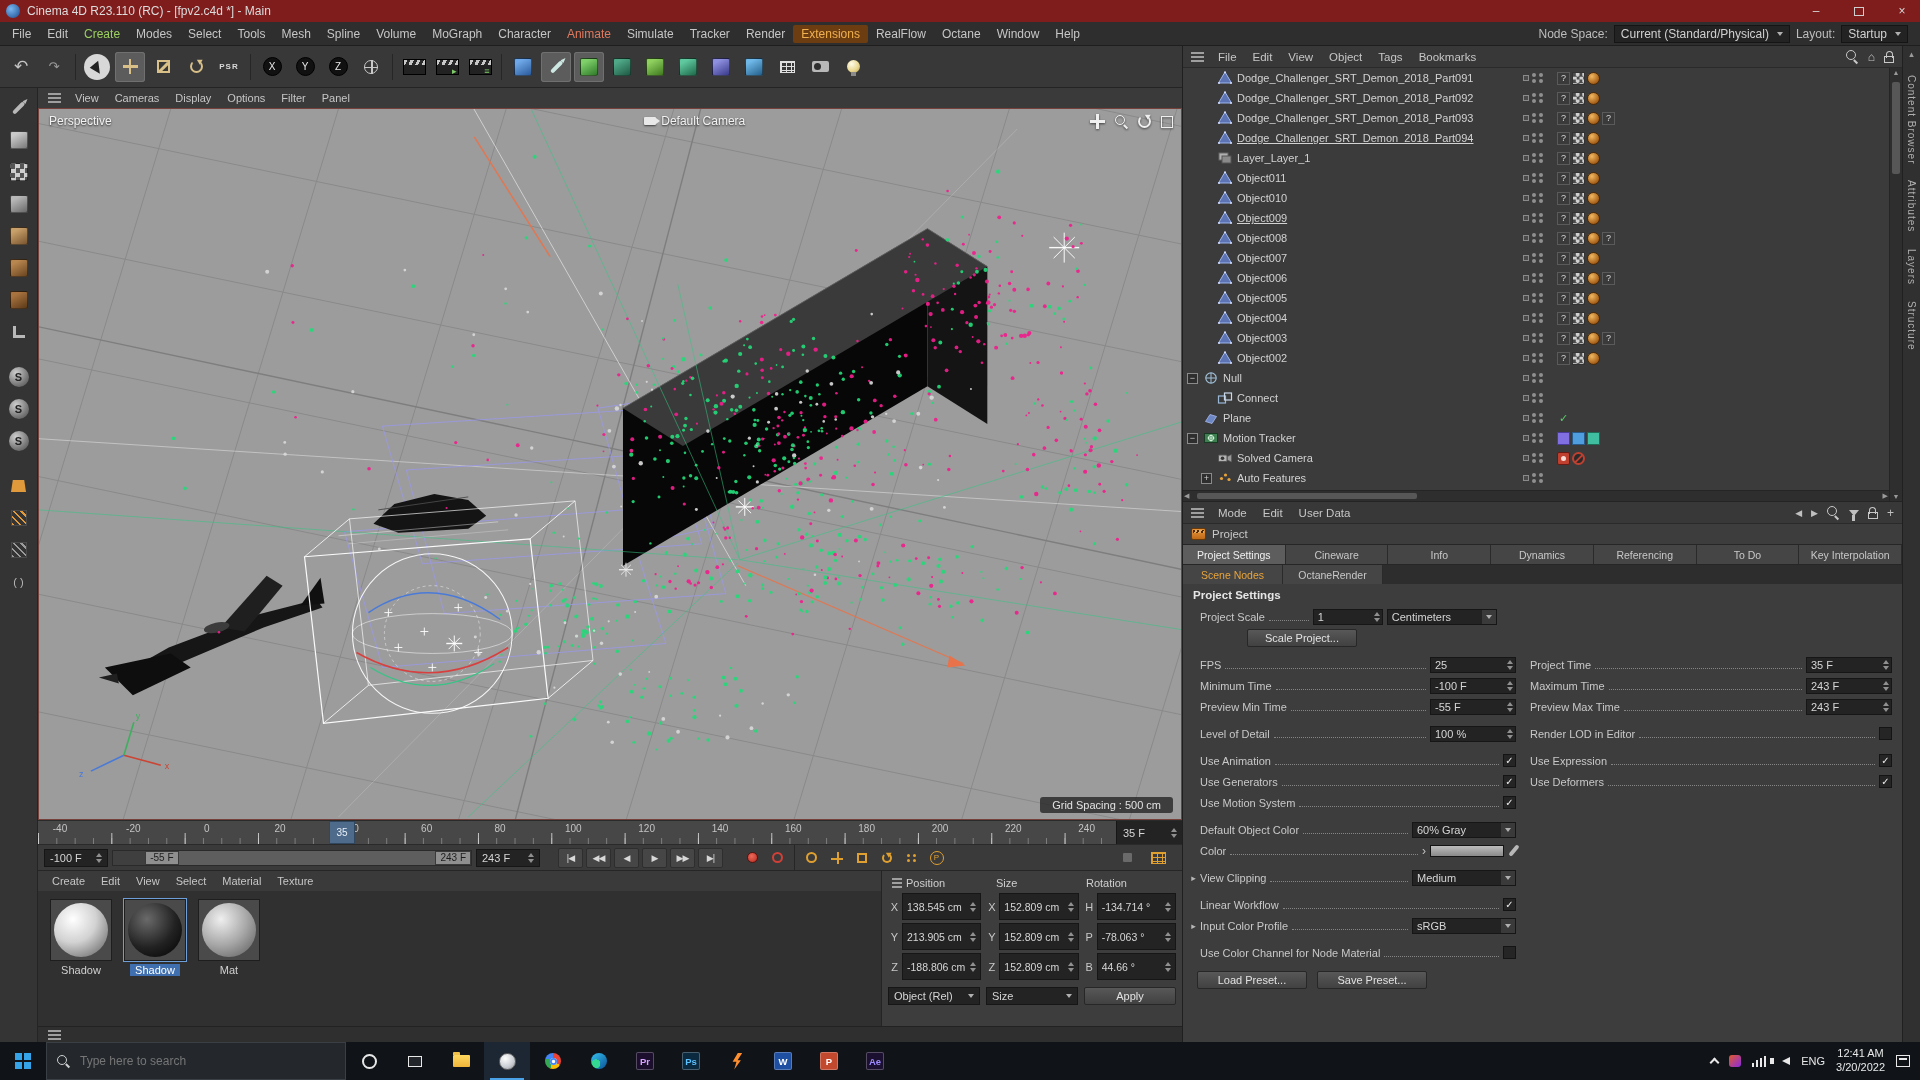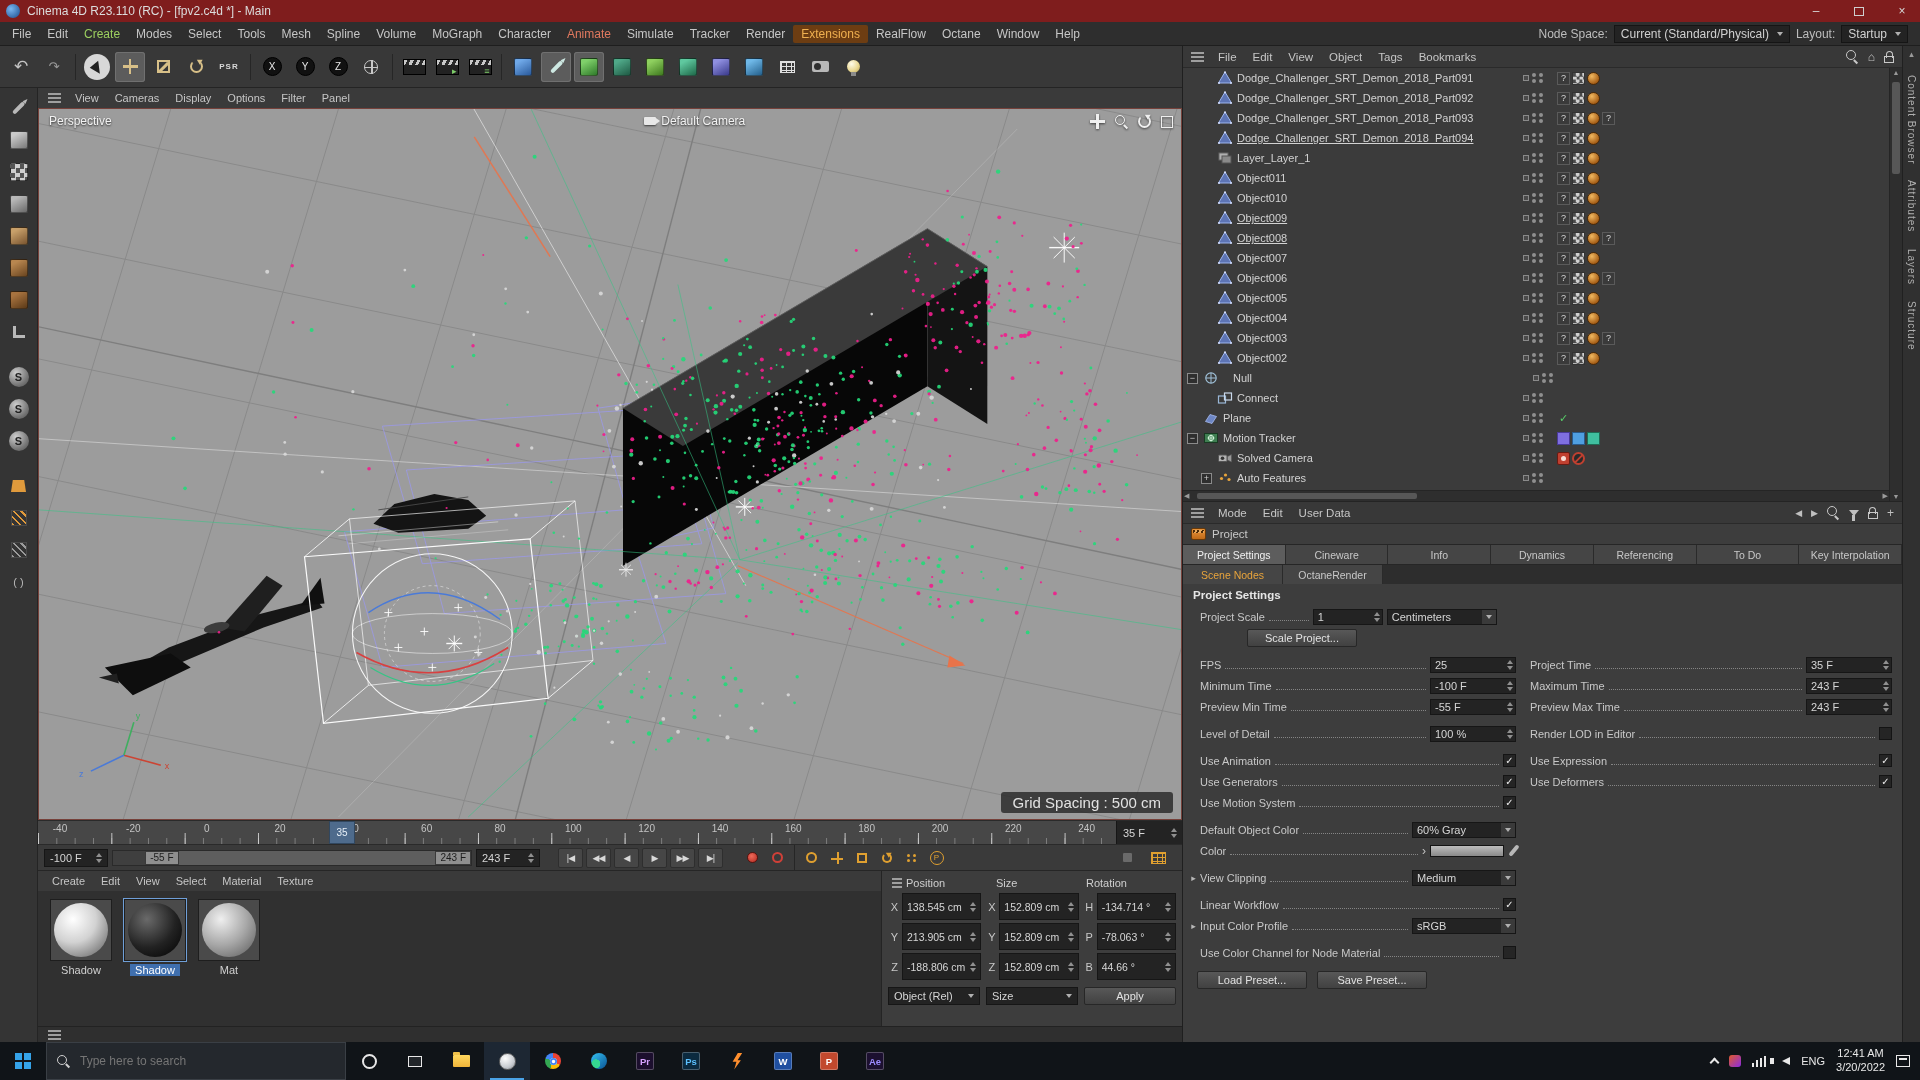--- a/index.html
+++ b/index.html
@@ -45,21 +45,21 @@
   .vp-menu-item{padding:1px 8px;color:#c6c6c6;white-space:nowrap;}
   .hambw{display:flex;align-items:center;height:100%;padding:0 4px;}
   .hamb{width:13px;height:2px;background:#9f9f9f;box-shadow:0 4px 0 #9f9f9f,0 -4px 0 #9f9f9f;}
   .viewport{flex:1;position:relative;background:#9c9c9c;border:1px solid #76413a;min-height:0;overflow:hidden;}
   .viewport svg{display:block;width:100%;height:100%;}
   .vp-label{position:absolute;color:#f2f2f2;text-shadow:0 1px 2px rgba(0,0,0,.75);font-size:12px;}
   .vp-persp{left:10px;top:5px;}
   .vp-cam{left:53%;top:5px;display:flex;align-items:center;gap:5px;}
   .cam-mini{width:12px;height:8px;background:#e8e8e8;border-radius:1px;position:relative;box-shadow:0 1px 2px rgba(0,0,0,.6);}
   .cam-mini::after{content:"";position:absolute;right:-4px;top:1px;border-left:4px solid #e8e8e8;border-top:3px solid transparent;border-bottom:3px solid transparent;}
-  .vp-grid-label{position:absolute;right:8px;bottom:6px;background:rgba(35,35,35,.78);color:#e2e2e2;padding:2px 12px;border-radius:3px;font-size:15px;}
+  .vp-grid-label{position:absolute;right:8px;bottom:6px;background:rgba(35,35,35,.78);color:#e2e2e2;padding:2px 12px;border-radius:3px;font-size:11px;}
   .vp-viewicons{position:absolute;top:5px;right:8px;display:flex;gap:10px;align-items:center;color:#efefef;filter:drop-shadow(0 1px 1px rgba(0,0,0,.6));}
 
   
   .ruler{height:24px;background:#474747;border-top:1px solid #2a2a2a;display:flex;flex:0 0 24px;}
   .ruler-track{flex:1;position:relative;overflow:hidden;}
   .rlabel{position:absolute;top:2px;transform:translateX(-50%);font-size:10px;color:#c4c4c4;}
   .rmarker{position:absolute;top:0;bottom:0;width:26px;background:#4e6b8c;border:1px solid #31475f;color:#e8f0f8;font-size:10px;display:flex;align-items:center;justify-content:center;}
   .frame-field{width:66px;background:#232323;border-left:1px solid #161616;display:flex;align-items:center;padding:0 3px 0 6px;font-size:11px;color:#d6d6d6;}
   .frame-field .v{flex:1;}
   .spinner{display:flex;flex-direction:column;justify-content:center;gap:2px;width:10px;align-items:center;}
@@ -1883,21 +1883,21 @@
               <div class="om-row" style="padding-left: 18px;">
                 <span class="om-expsp"></span>
                 <span class="om-icon">
                   <svg viewBox="0 0 16 16" width="16" height="16">
                     <path d="M8 2 L14.5 13 L1.5 13 Z" fill="#5d74b4" stroke="#9db4ee" stroke-width="1"></path>
                     <circle cx="8" cy="2.4" r="1.1" fill="#cdd8f8"></circle>
                     <circle cx="14" cy="13" r="1.1" fill="#cdd8f8"></circle>
                     <circle cx="2" cy="13" r="1.1" fill="#cdd8f8"></circle>
                   </svg>
                 </span>
-                <span class="om-label" style="width: 286px; flex: 0 0 286px; text-decoration: underline;">Object008</span>
+                <span class="om-label" style="width: 286px; flex: 0 0 286px;">Object008</span>
                 <span class="om-dots">
                   <i class="chip"></i>
                   <i class="dotpair">
                     <b class="vdot"></b>
                     <b class="vdot"></b>
                   </i>
                   <i class="dotpair">
                     <b class="vdot"></b>
                     <b class="vdot"></b>
                   </i>
@@ -2080,21 +2080,21 @@
                 </span>
               </div>
               <div class="om-row" style="padding-left: 4px;">
                 <span class="om-exp">−</span>
                 <span class="om-icon">
                   <svg viewBox="0 0 16 16" width="16" height="16">
                     <circle cx="8" cy="8" r="5.2" fill="none" stroke="#9fc0d8" stroke-width="1.2"></circle>
                     <path d="M8 2.8 V13.2 M2.8 8 H13.2" stroke="#9fc0d8" stroke-width="1"></path>
                   </svg>
                 </span>
-                <span class="om-label" style="width: 300px; flex: 0 0 300px; margin-left: 10px;">Null</span>
+                <span class="om-label" style="width: 300px; flex: 0 0 300px;">Null</span>
                 <span class="om-dots">
                   <i class="chip"></i>
                   <i class="dotpair">
                     <b class="vdot"></b>
                     <b class="vdot"></b>
                   </i>
                   <i class="dotpair">
                     <b class="vdot"></b>
                     <b class="vdot"></b>
                   </i>

